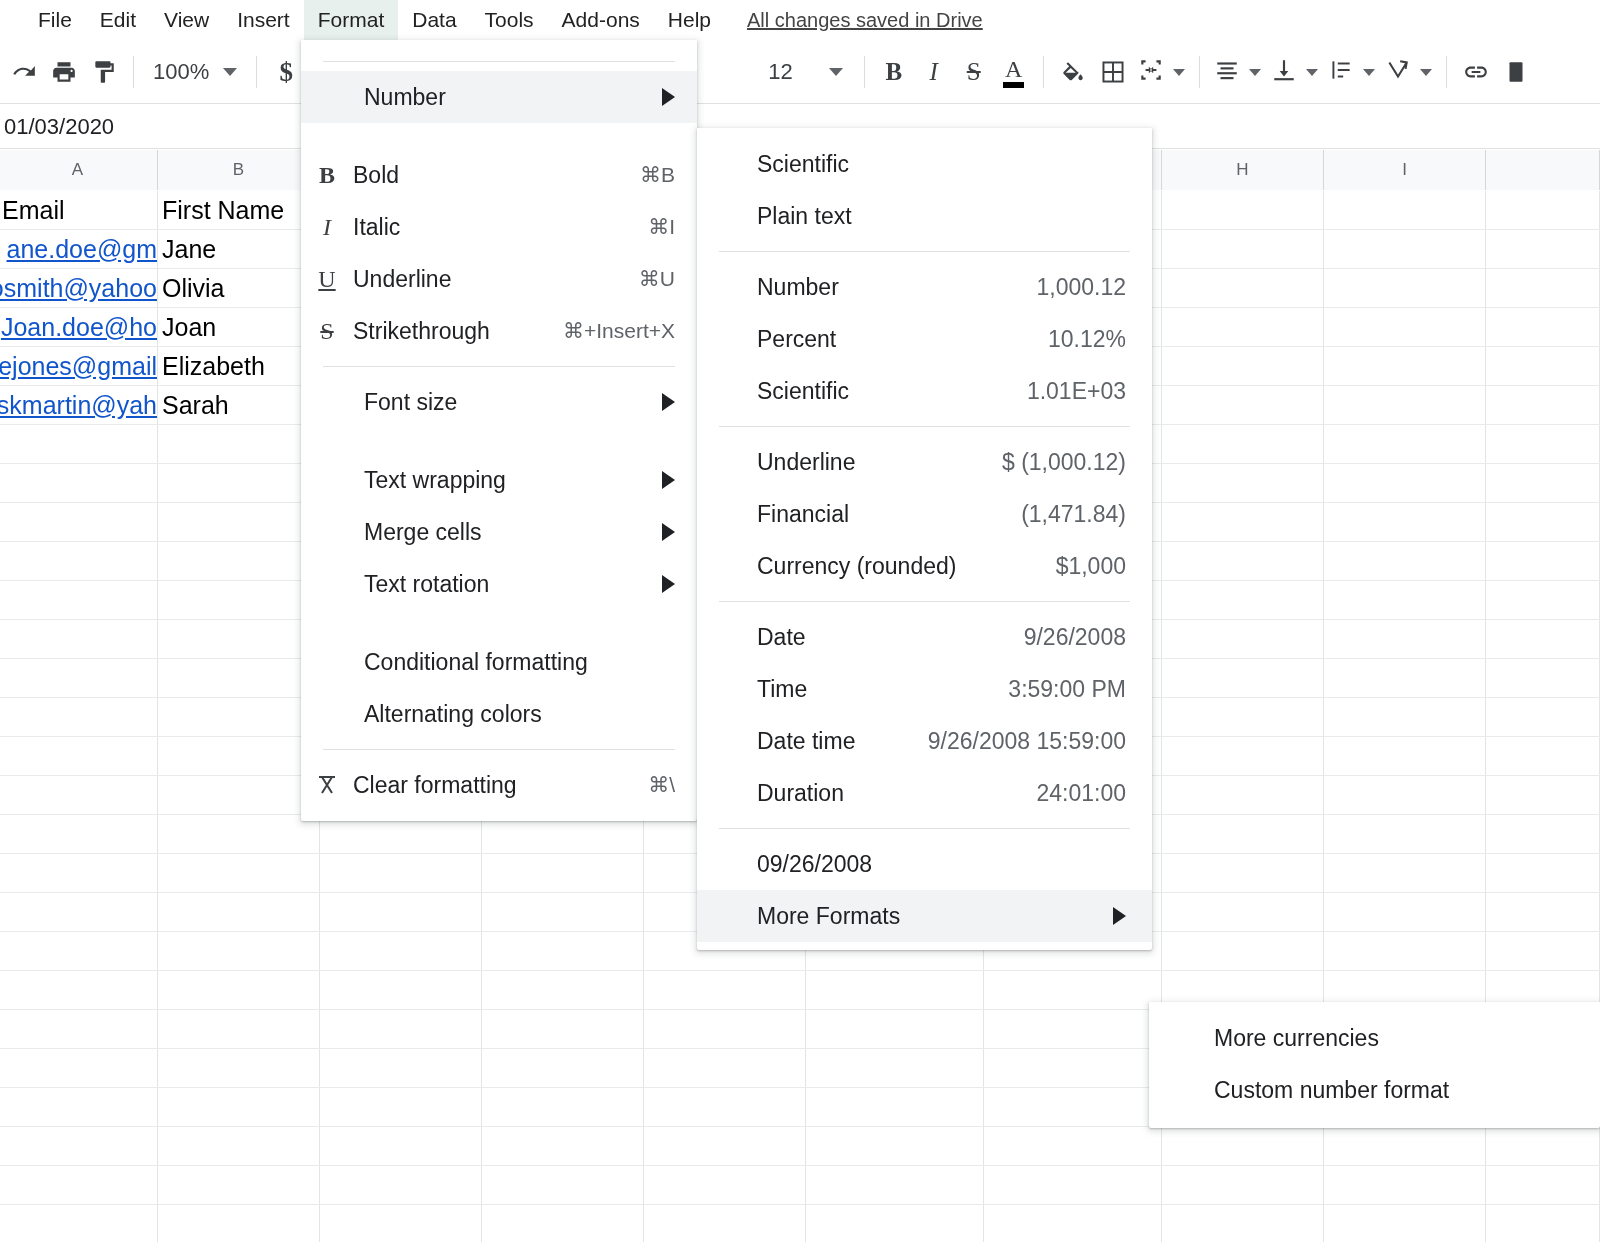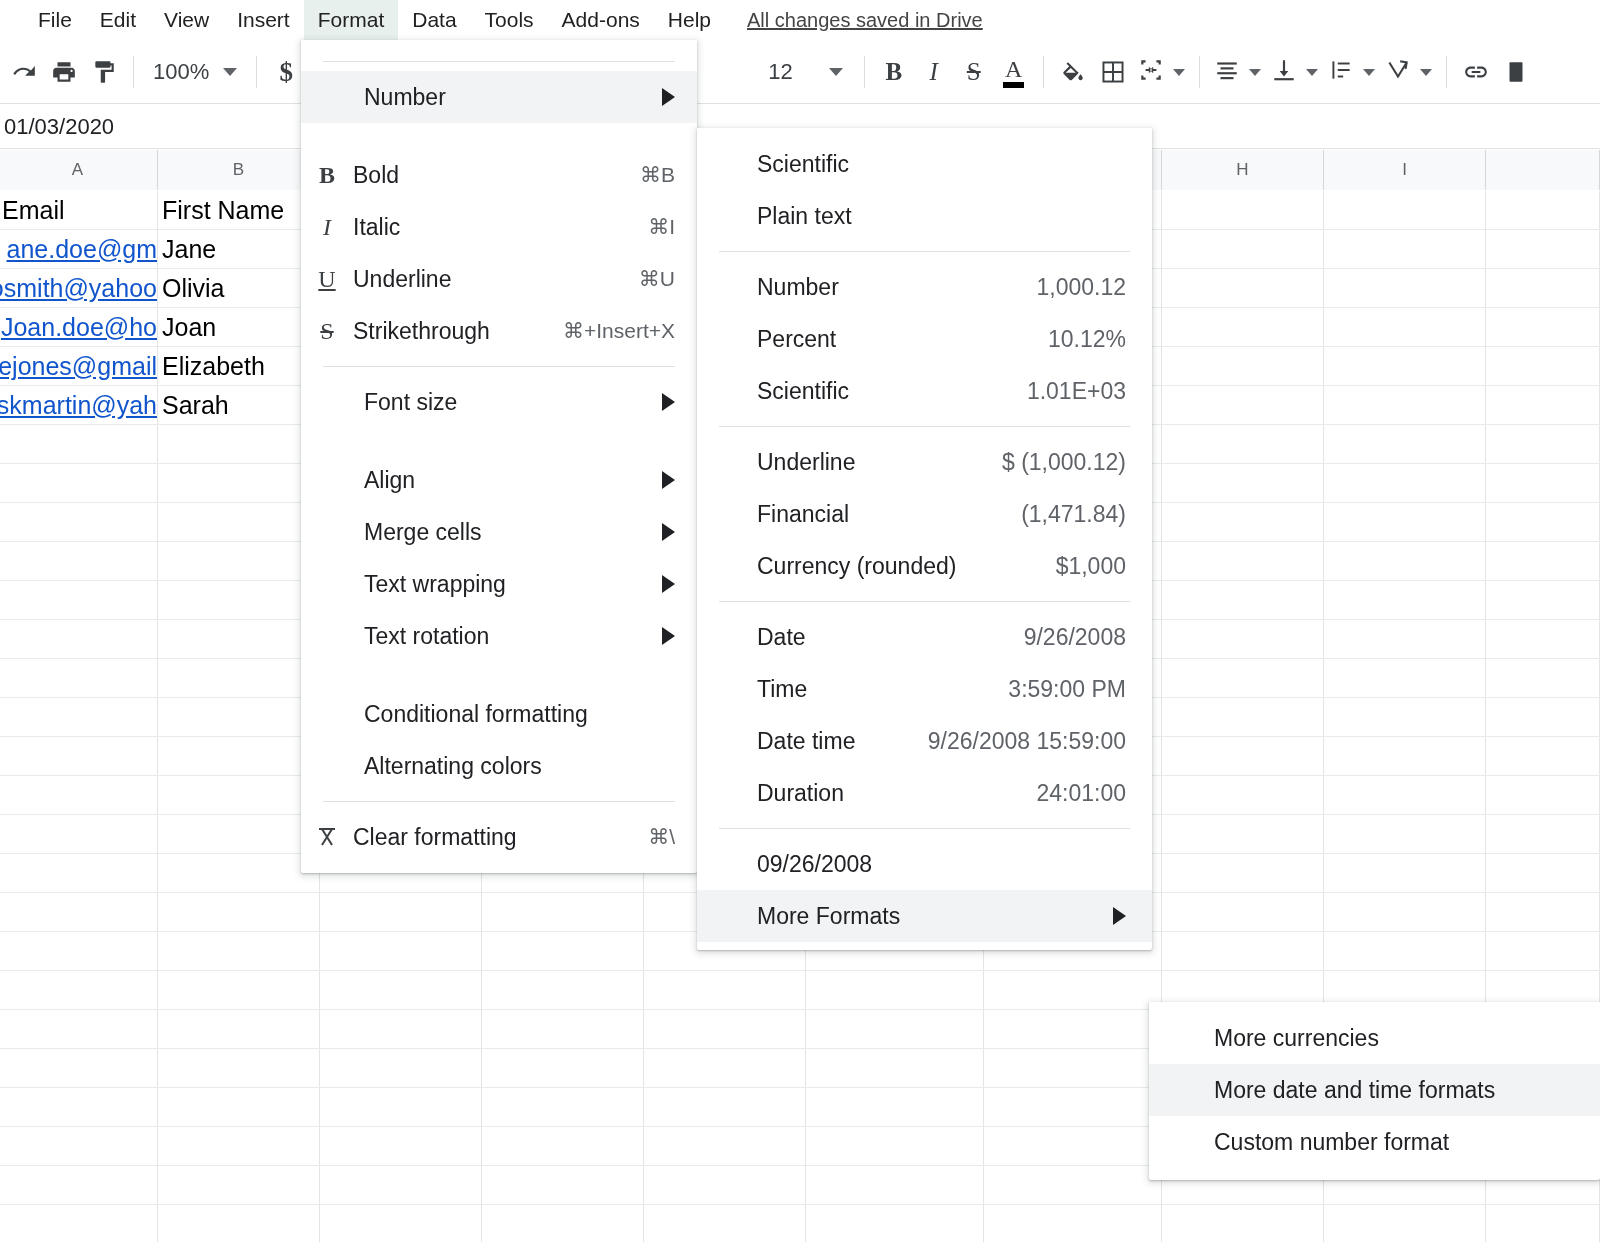--- a/index.html
+++ b/index.html
@@ -648,29 +648,25 @@
         <span class="mlabel">Strikethrough</span>
         <span class="maccel">⌘+Insert+X</span>
       </div>
       <div class="msep"></div>
       <div class="mrow noicon">
         <span class="mlabel">Font size</span>
         <span class="arrow-r"></span>
       </div>
       <div style="height: 26px;"></div>
       <div class="mrow noicon">
-        <span class="mlabel">Align</span>
+        <span class="mlabel">Text wrapping</span>
         <span class="arrow-r"></span>
       </div>
       <div class="mrow noicon">
         <span class="mlabel">Merge cells</span>
-        <span class="arrow-r"></span>
-      </div>
-      <div class="mrow noicon">
-        <span class="mlabel">Text wrapping</span>
         <span class="arrow-r"></span>
       </div>
       <div class="mrow noicon">
         <span class="mlabel">Text rotation</span>
         <span class="arrow-r"></span>
       </div>
       <div style="height: 26px;"></div>
       <div class="mrow noicon">
         <span class="mlabel">Conditional formatting</span>
       </div>
@@ -747,21 +743,18 @@
       <div class="mrow hl">
         <span class="mlabel">More Formats</span>
         <span class="arrow-r"></span>
       </div>
     </div>
 
   <div class="menu-panel" id="moreformats-menu">
       <div class="mrow">
         <span class="mlabel">More currencies</span>
       </div>
-      <div class="mrow hl">
-        <span class="mlabel">More date and time formats</span>
-      </div>
       <div class="mrow">
         <span class="mlabel">Custom number format</span>
       </div>
     </div>
 
 </div>
 
 </body></html>

